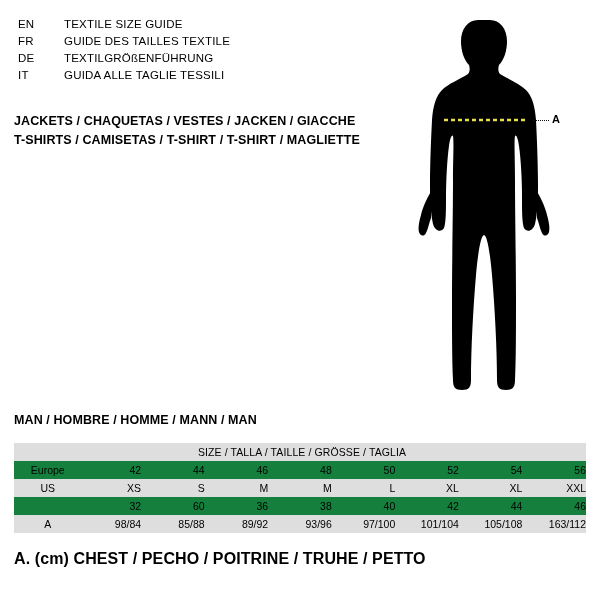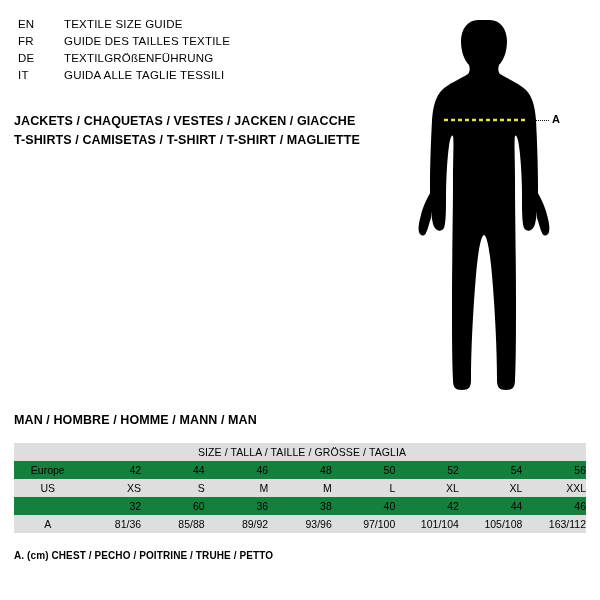--- a/index.html
+++ b/index.html
@@ -126,21 +126,21 @@
     padding-left: 6px;
   }
   .size-table tr.header-row td {
     letter-spacing: 0.1px;
   }
 
   .footnote {
     position: absolute;
     left: 14px;
     top: 550px;
-    font-size: 10px;
+    font-size: 16px;
     font-weight: bold;
     letter-spacing: 0.1px;
   }
 </style>
 </head>
 <body>
 
 <div class="page">
 
   <div class="lang-block">
@@ -266,21 +266,21 @@
         <td class="val">60</td>
         <td class="val">36</td>
         <td class="val">38</td>
         <td class="val">40</td>
         <td class="val">42</td>
         <td class="val">44</td>
         <td class="val">46</td>
       </tr>
       <tr class="shaded">
         <td class="label-col">A</td>
-        <td class="val">81/36</td>
+        <td class="val">98/84</td>
         <td class="val">85/88</td>
         <td class="val">89/92</td>
         <td class="val">93/96</td>
         <td class="val">97/100</td>
         <td class="val">101/104</td>
         <td class="val">105/108</td>
         <td class="val">163/112</td>
       </tr>
     </tbody>
   </table>

